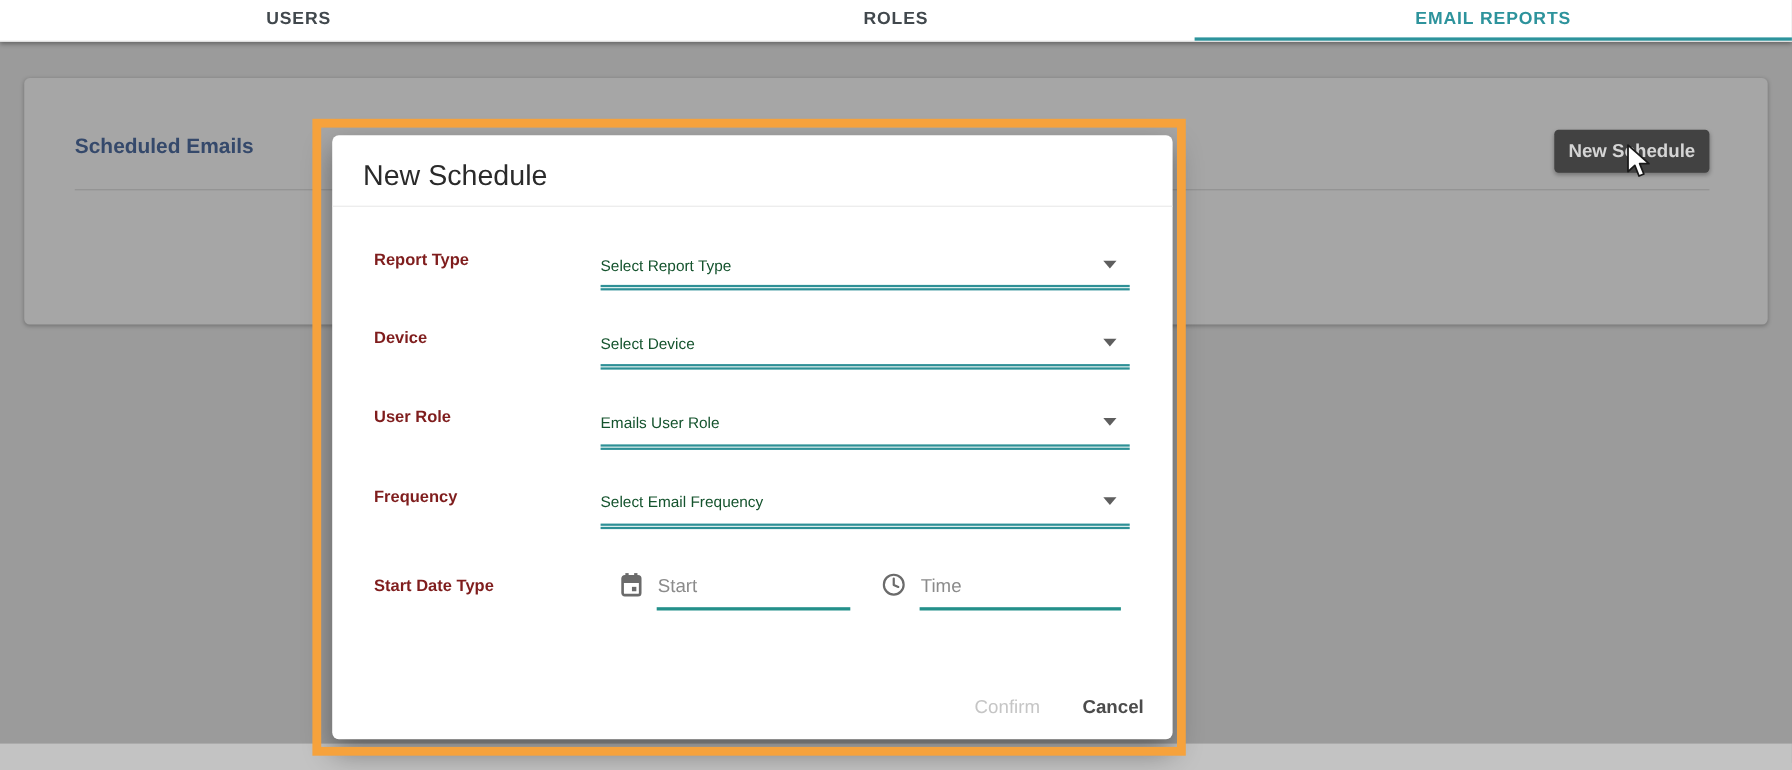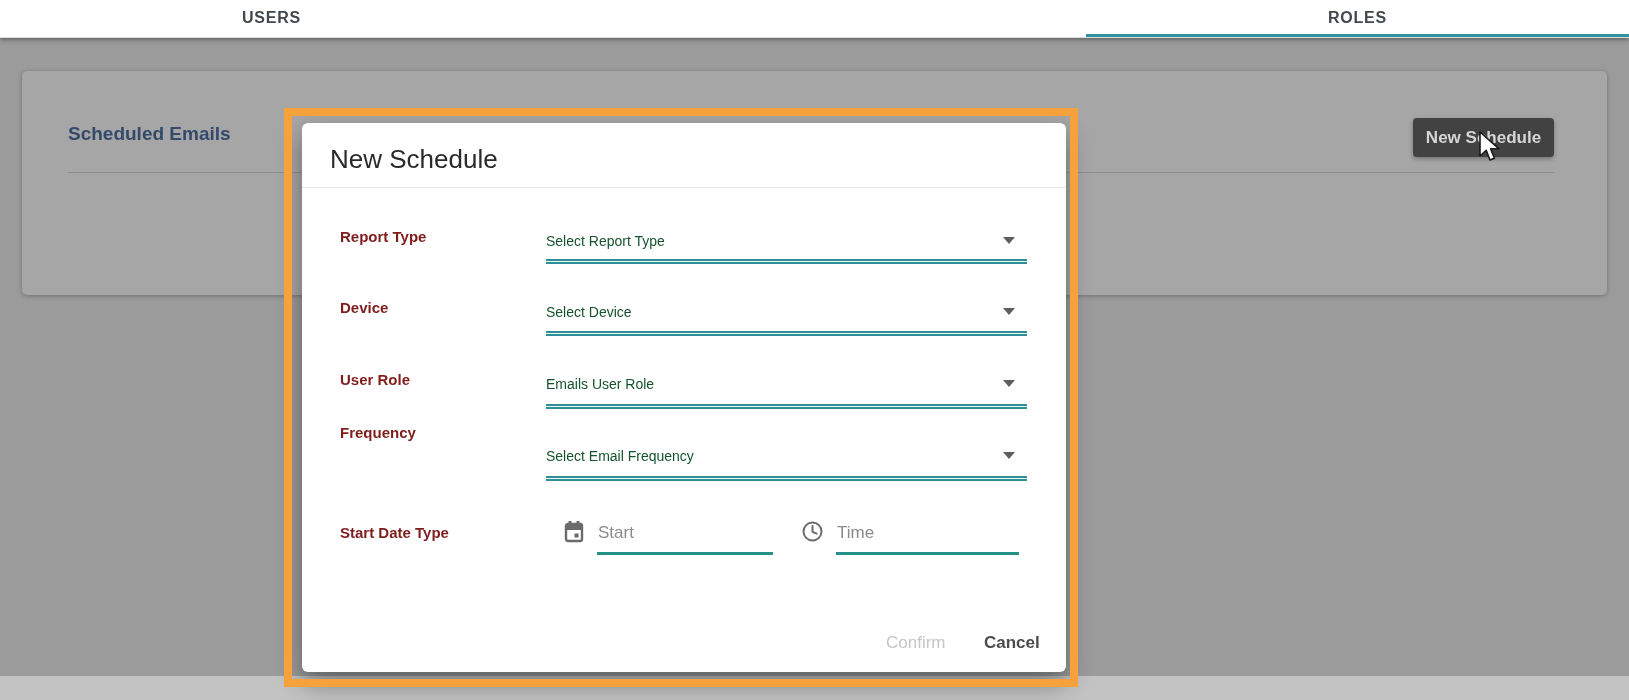--- a/index.html
+++ b/index.html
@@ -77,20 +77,21 @@
   .cursor{position:absolute;left:1477px;top:130px;z-index:100;pointer-events:none;}
 </style>
 </head>
 <body>
 
 <div class="stage">
 
   <div class="tabbar">
     <div class="tab">USERS</div>
     <div class="tab">ROLES</div>
+    <div class="tab active">EMAIL REPORTS</div>
     <div class="tab-underline"></div>
   </div>
 
   <div class="backdrop"></div>
   <div class="bottom-strip"></div>
 
   <div class="card">
     <div class="card-title">Scheduled Emails</div>
     <div class="card-divider"></div>
     <button class="new-schedule-btn">New Schedule</button>
@@ -108,21 +109,21 @@
     <div class="f-label" style="top:175px">Device</div>
     <div class="f-placeholder" style="top:178px">Select Device</div>
     <div class="f-arrow" style="top:185px"></div>
     <div class="f-underline" style="top:208px"></div>
 
     <div class="f-label" style="top:247px">User Role</div>
     <div class="f-placeholder" style="top:250px">Emails User Role</div>
     <div class="f-arrow" style="top:257px"></div>
     <div class="f-underline" style="top:281px"></div>
 
-    <div class="f-label" style="top:300px">Frequency</div>
+    <div class="f-label" style="top:319px">Frequency</div>
     <div class="f-placeholder" style="top:322px">Select Email Frequency</div>
     <div class="f-arrow" style="top:329px"></div>
     <div class="f-underline" style="top:353px"></div>
 
     <div class="f-label" style="top:400px">Start Date Type</div>
 
     <span class="icon-box" style="left:262px;top:398px">
       <svg width="20" height="22" viewBox="0 0 20 22">
         <rect x="4.5" y="0" width="3" height="5" fill="#6b6b6b"></rect>
         <rect x="12.5" y="0" width="3" height="5" fill="#6b6b6b"></rect>

